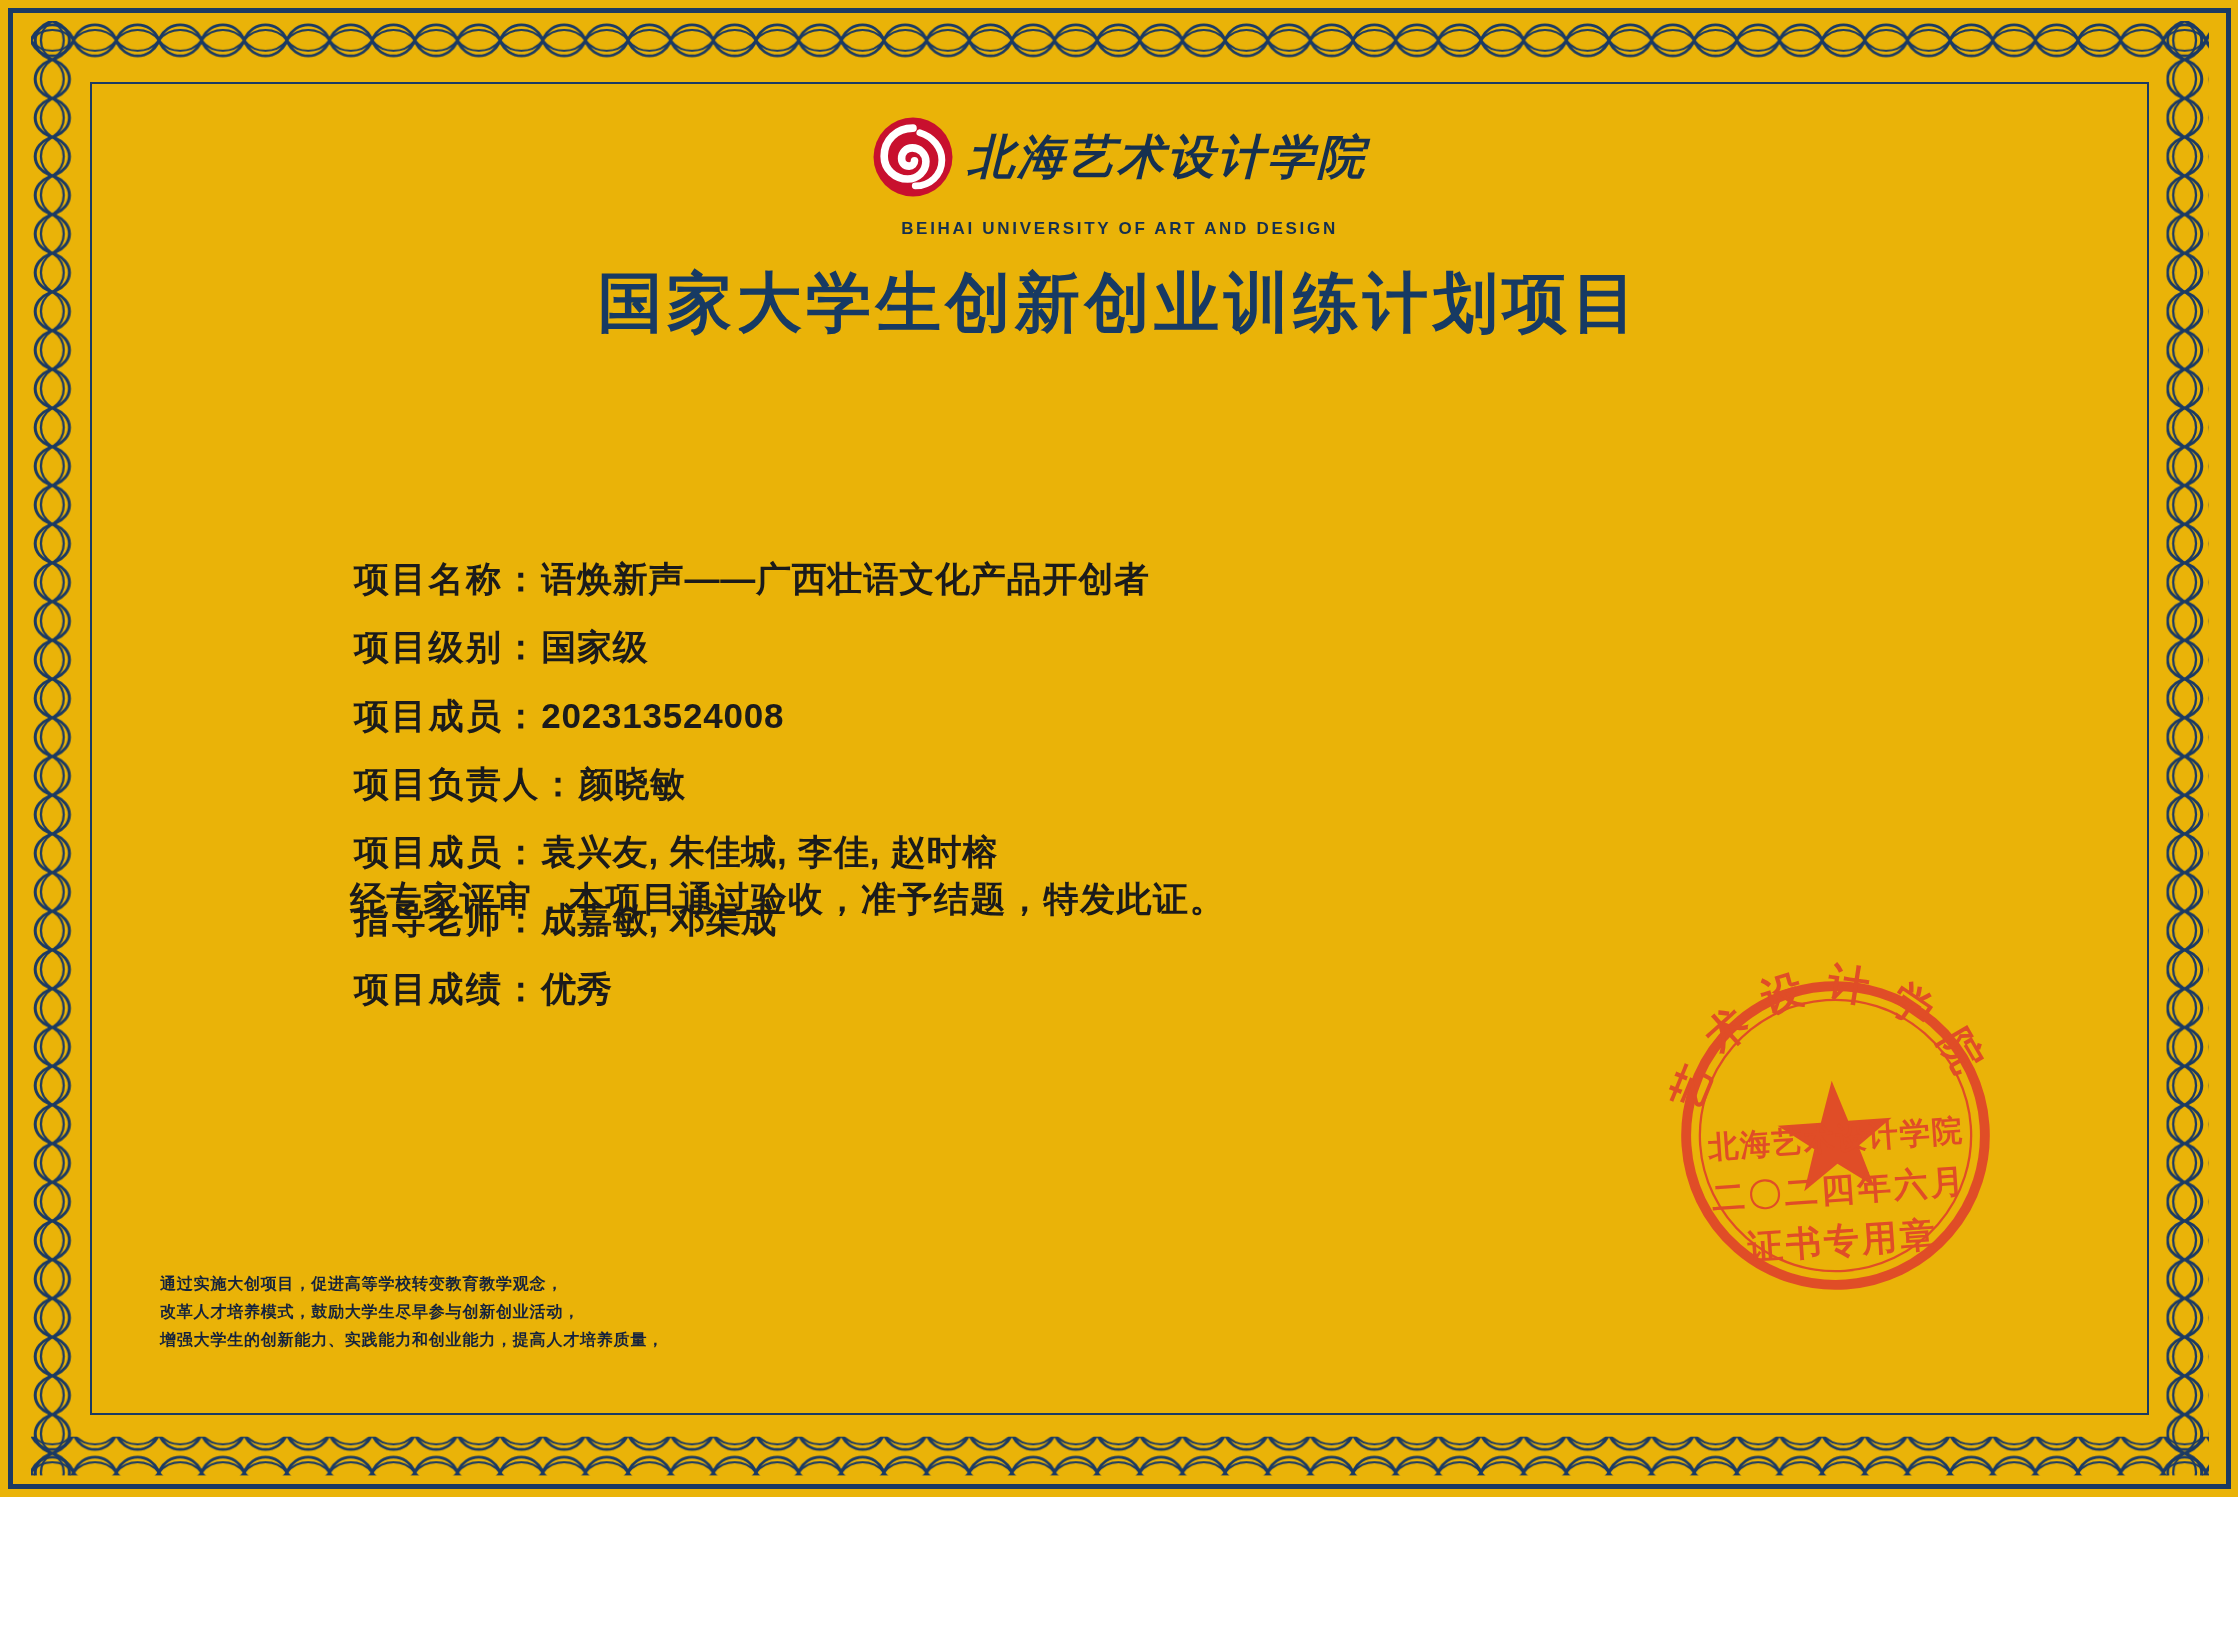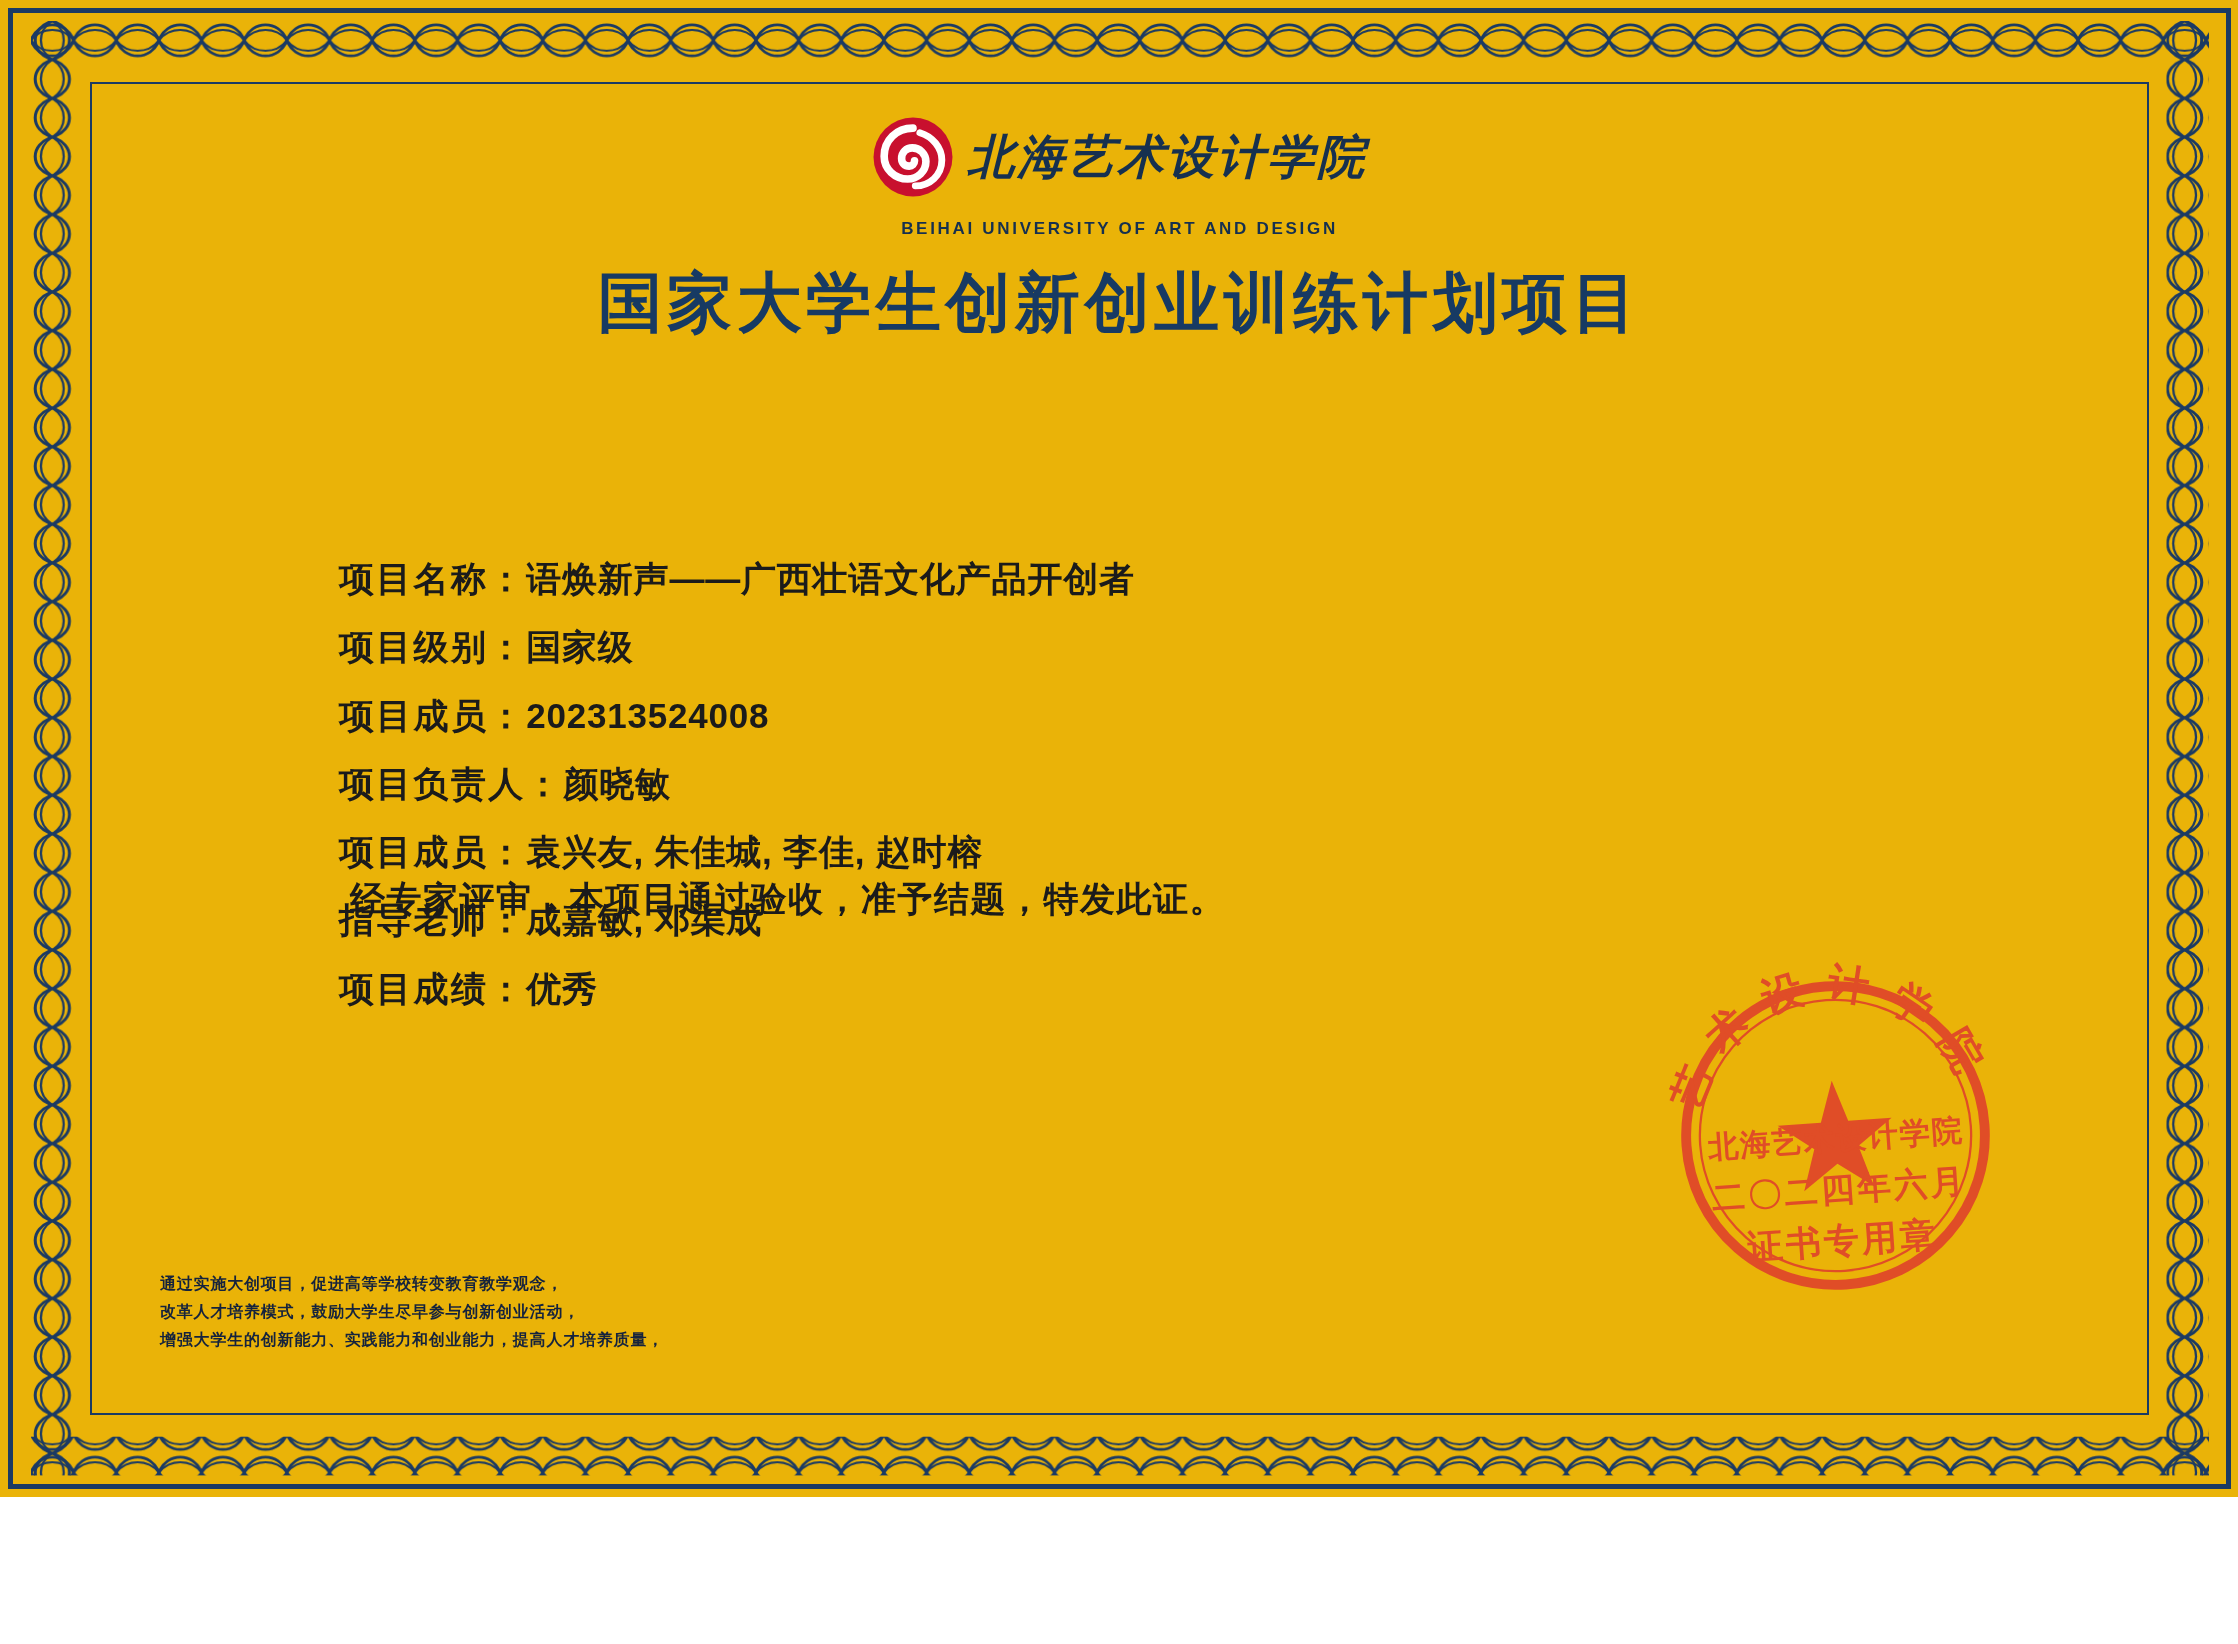--- a/index.html
+++ b/index.html
@@ -138,21 +138,21 @@
     font-weight: bold;
     color: #173a63;
     letter-spacing: 7.6px;
     white-space: nowrap;
   }
 
   
   .fields {
     position: absolute;
     top: 457px;
-    left: 225px;
+    left: 240px;
     right: 91px;
   }
   .field-row {
     display: flex;
     align-items: baseline;
     margin-bottom: 21.3px;
     white-space: nowrap;
   }
   .field-label {
     font-family: "Liberation Sans", sans-serif;

